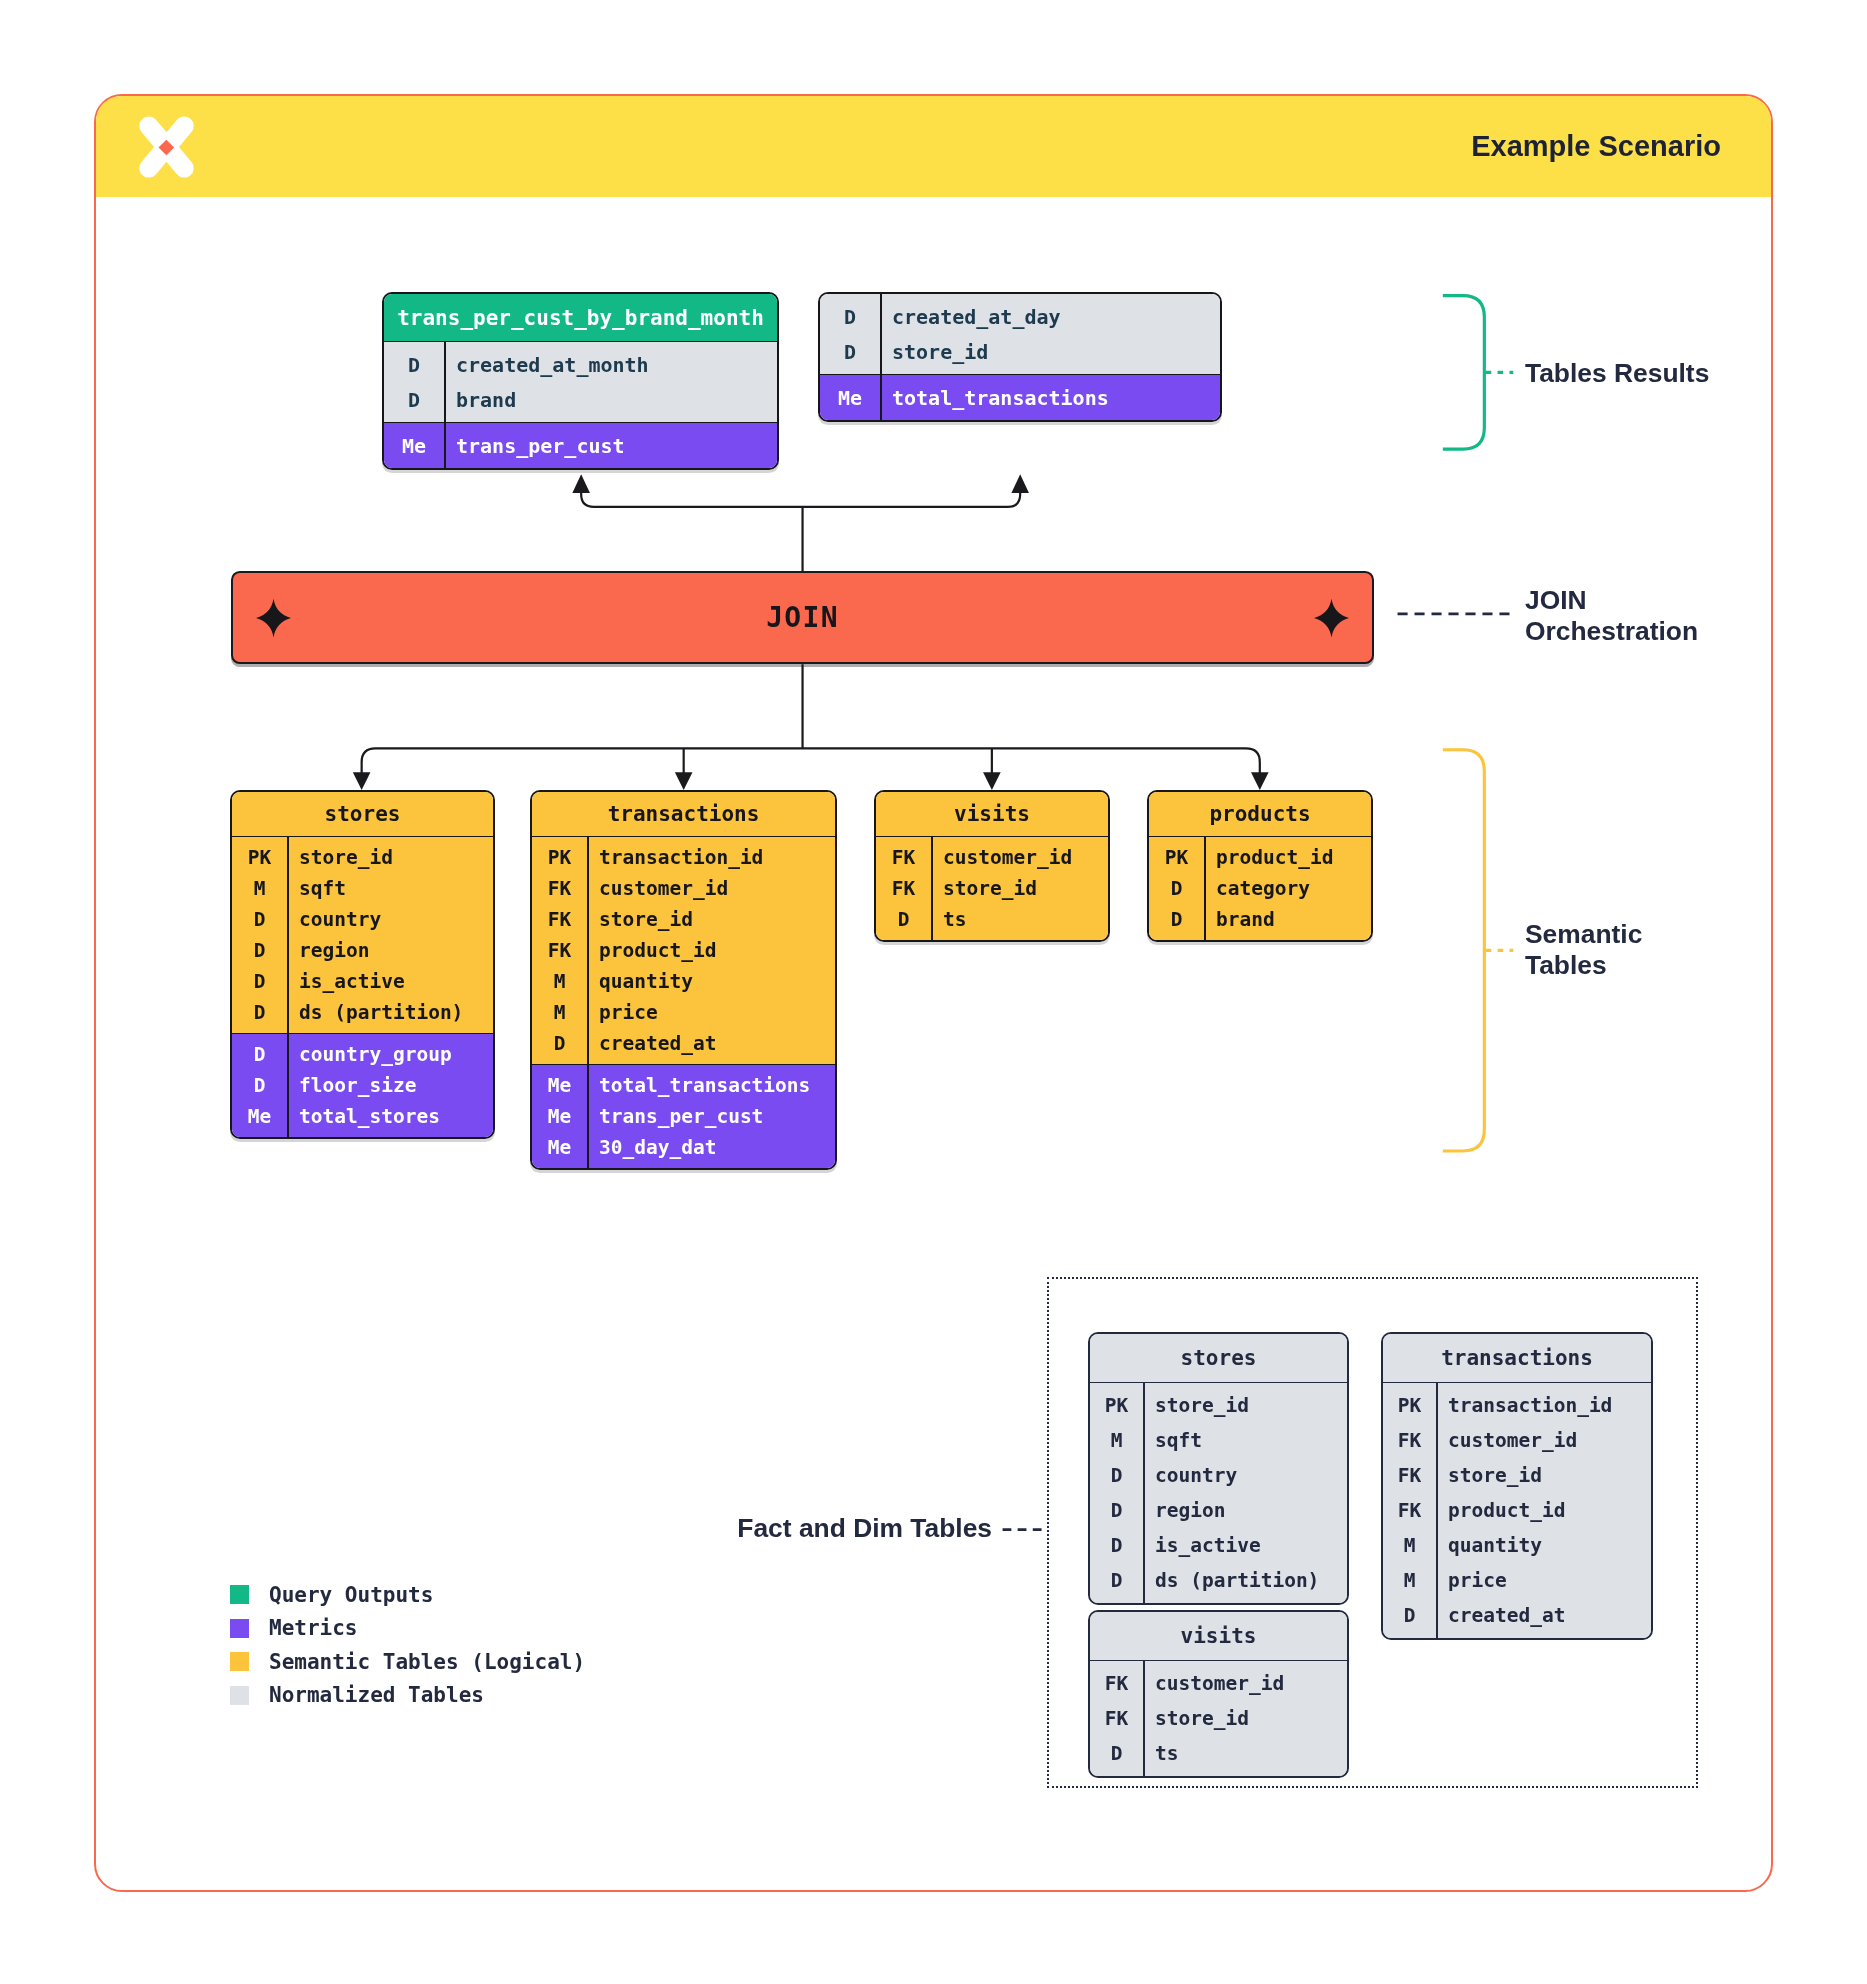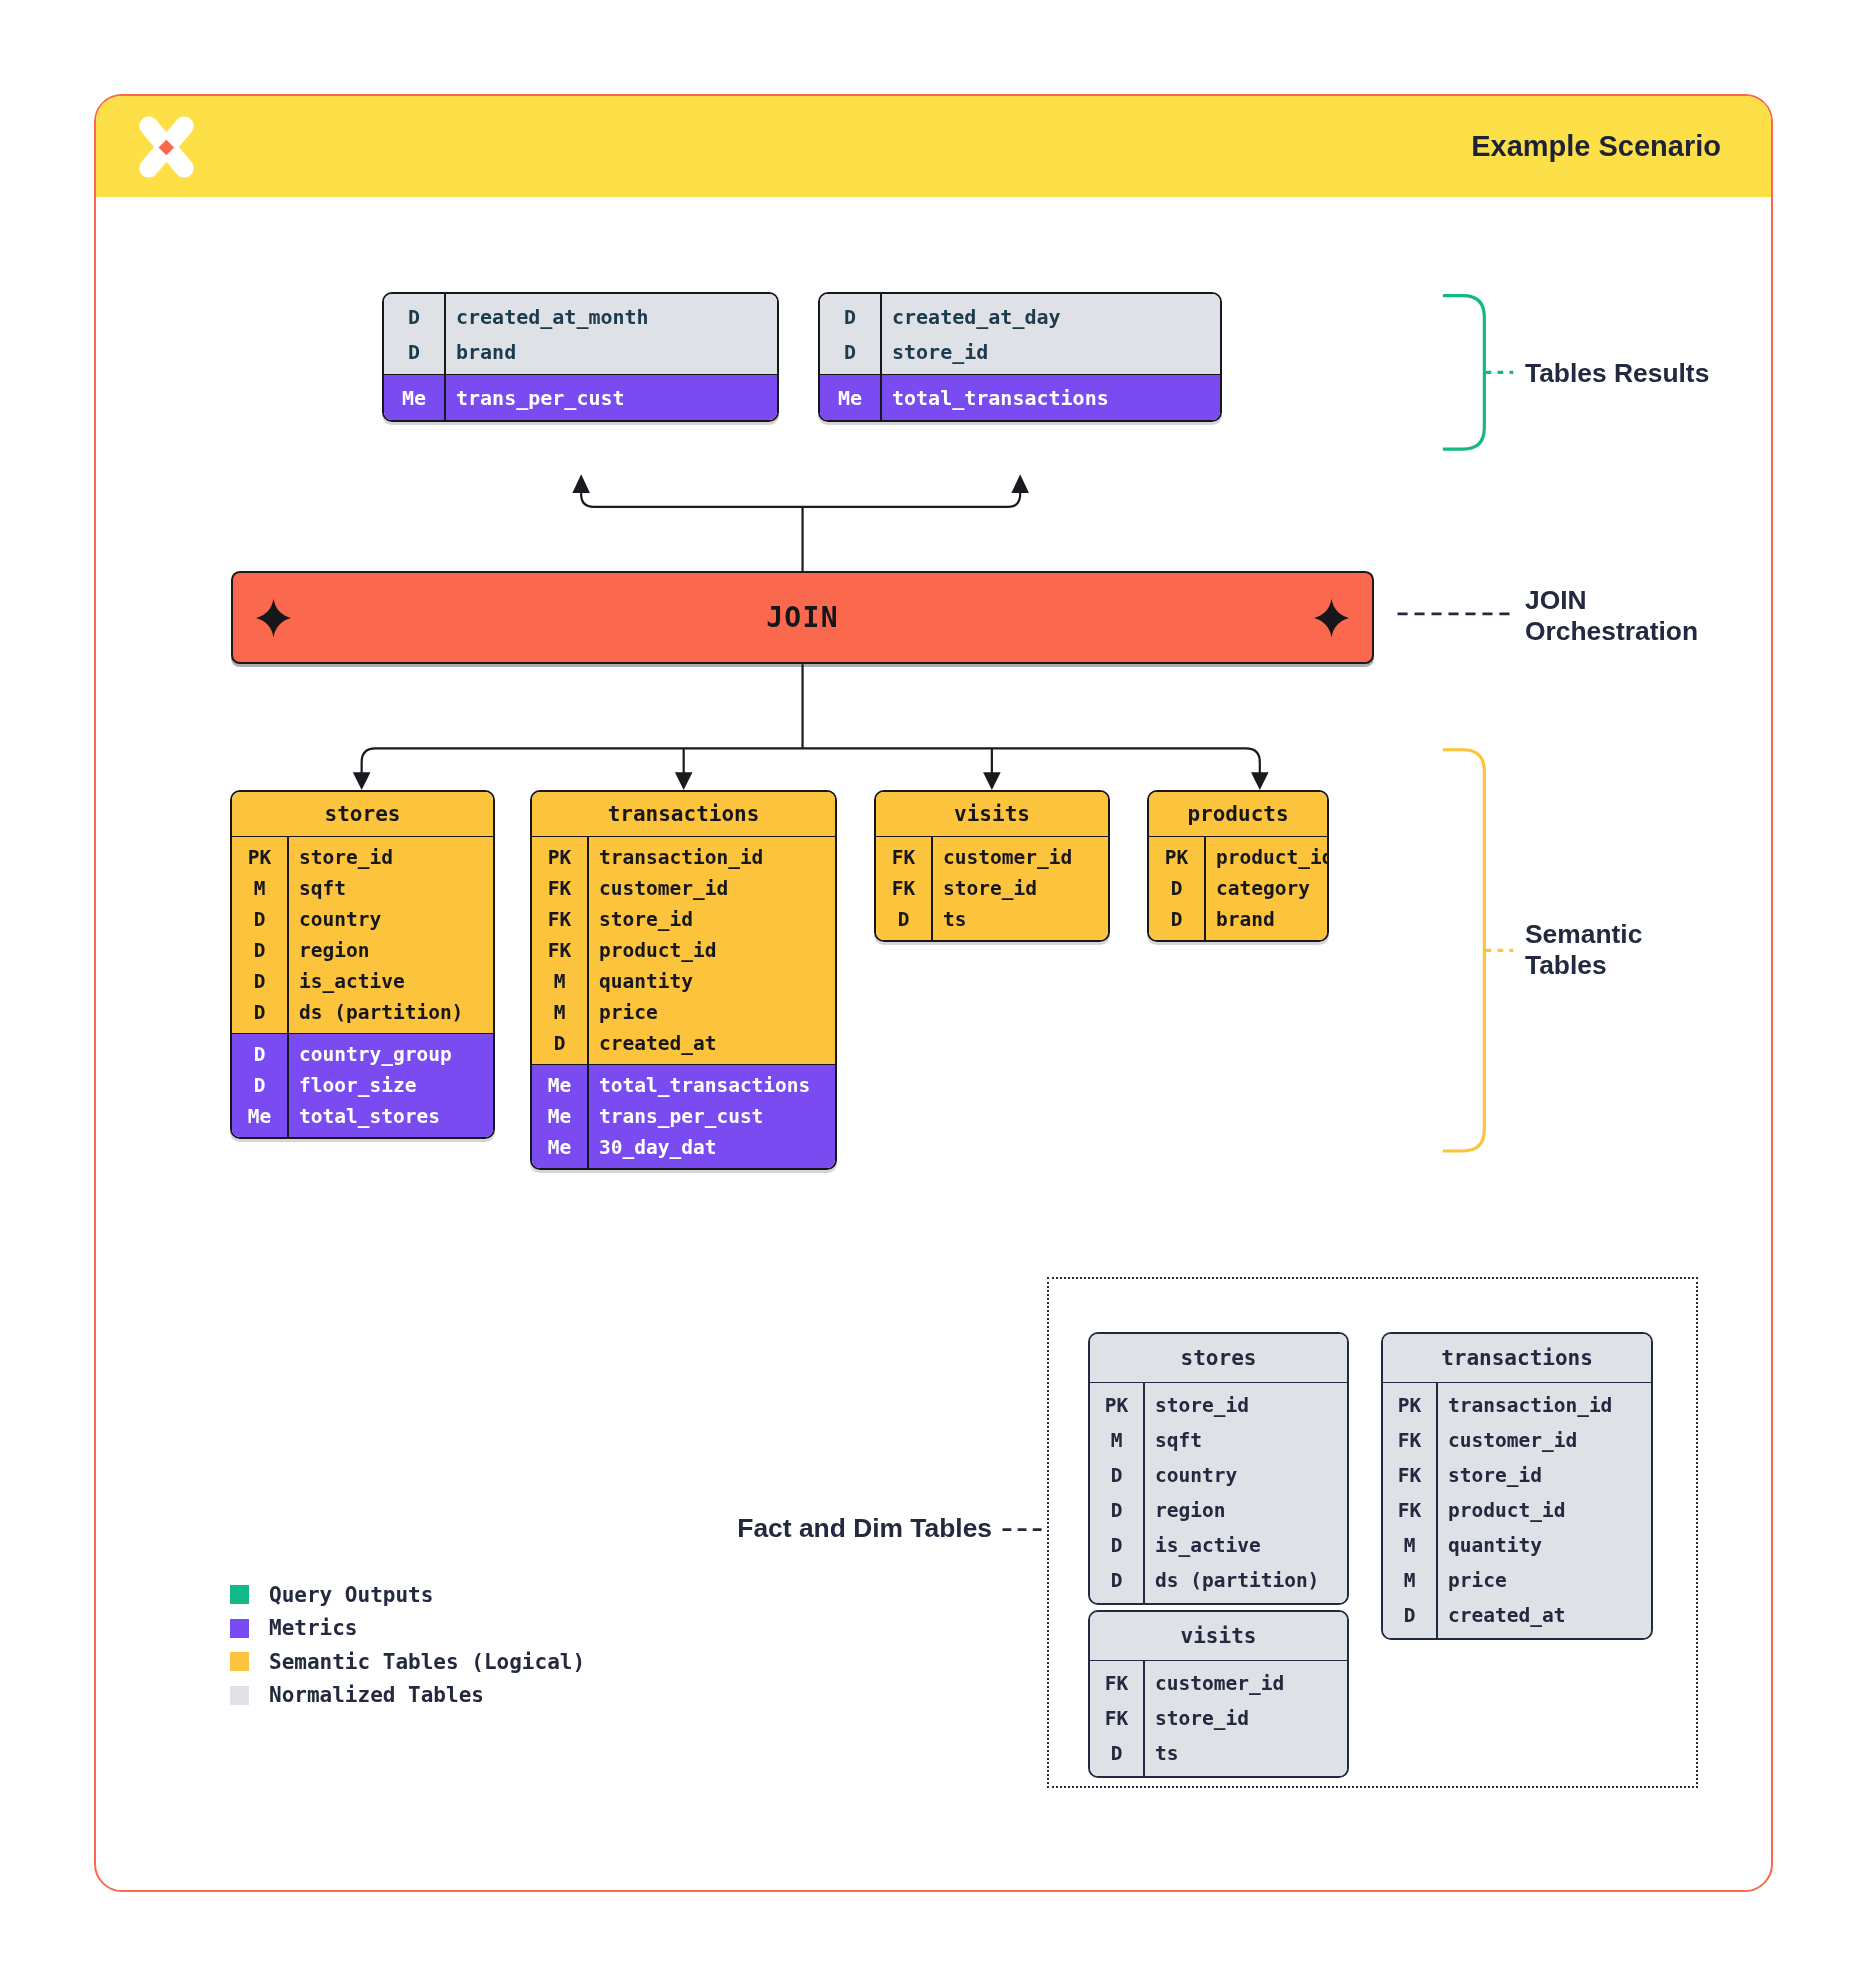--- a/index.html
+++ b/index.html
@@ -106,20 +106,23 @@
 
     <path d="M2222 976 H2400" fill="none" stroke="#23293F" stroke-width="4" stroke-dasharray="16 11"></path>
 
     <path d="M2294 1192 H2326 Q2360 1192 2360 1226 V1796 Q2360 1830 2326 1830 H2294" fill="none" stroke="#FCC43D" stroke-width="5"></path>
     <path d="M2362 1511 H2406" fill="none" stroke="#FCC43D" stroke-width="5" stroke-dasharray="9 10"></path>
 
     <path d="M1594 2432 H1662" fill="none" stroke="#23293F" stroke-width="4" stroke-dasharray="14 10"></path>
   </svg>
 
   <div class="tbl qr" style="left:382px;top:292px;width:397px">
+    <div class="hdr">
+        <span>trans_per_cust_by_brand_month</span>
+      </div>
     <div class="sec dims">
       <div class="row">
           <span class="key">D</span>
           <span class="fld">created_at_month</span>
         </div>
       <div class="row">
           <span class="key">D</span>
           <span class="fld">brand</span>
         </div>
     </div>
@@ -269,21 +272,21 @@
           <span class="key">FK</span>
           <span class="fld">store_id</span>
         </div>
       <div class="row">
           <span class="key">D</span>
           <span class="fld">ts</span>
         </div>
     </div>
   </div>
 
-  <div class="tbl sem" style="left:1147px;top:790px;width:182px">
+  <div class="tbl sem" style="left:1147px;top:790px;width:226px">
     <div class="hdr">
         <span>products</span>
       </div>
     <div class="sec dims">
       <div class="row">
           <span class="key">PK</span>
           <span class="fld">product_id</span>
         </div>
       <div class="row">
           <span class="key">D</span>

